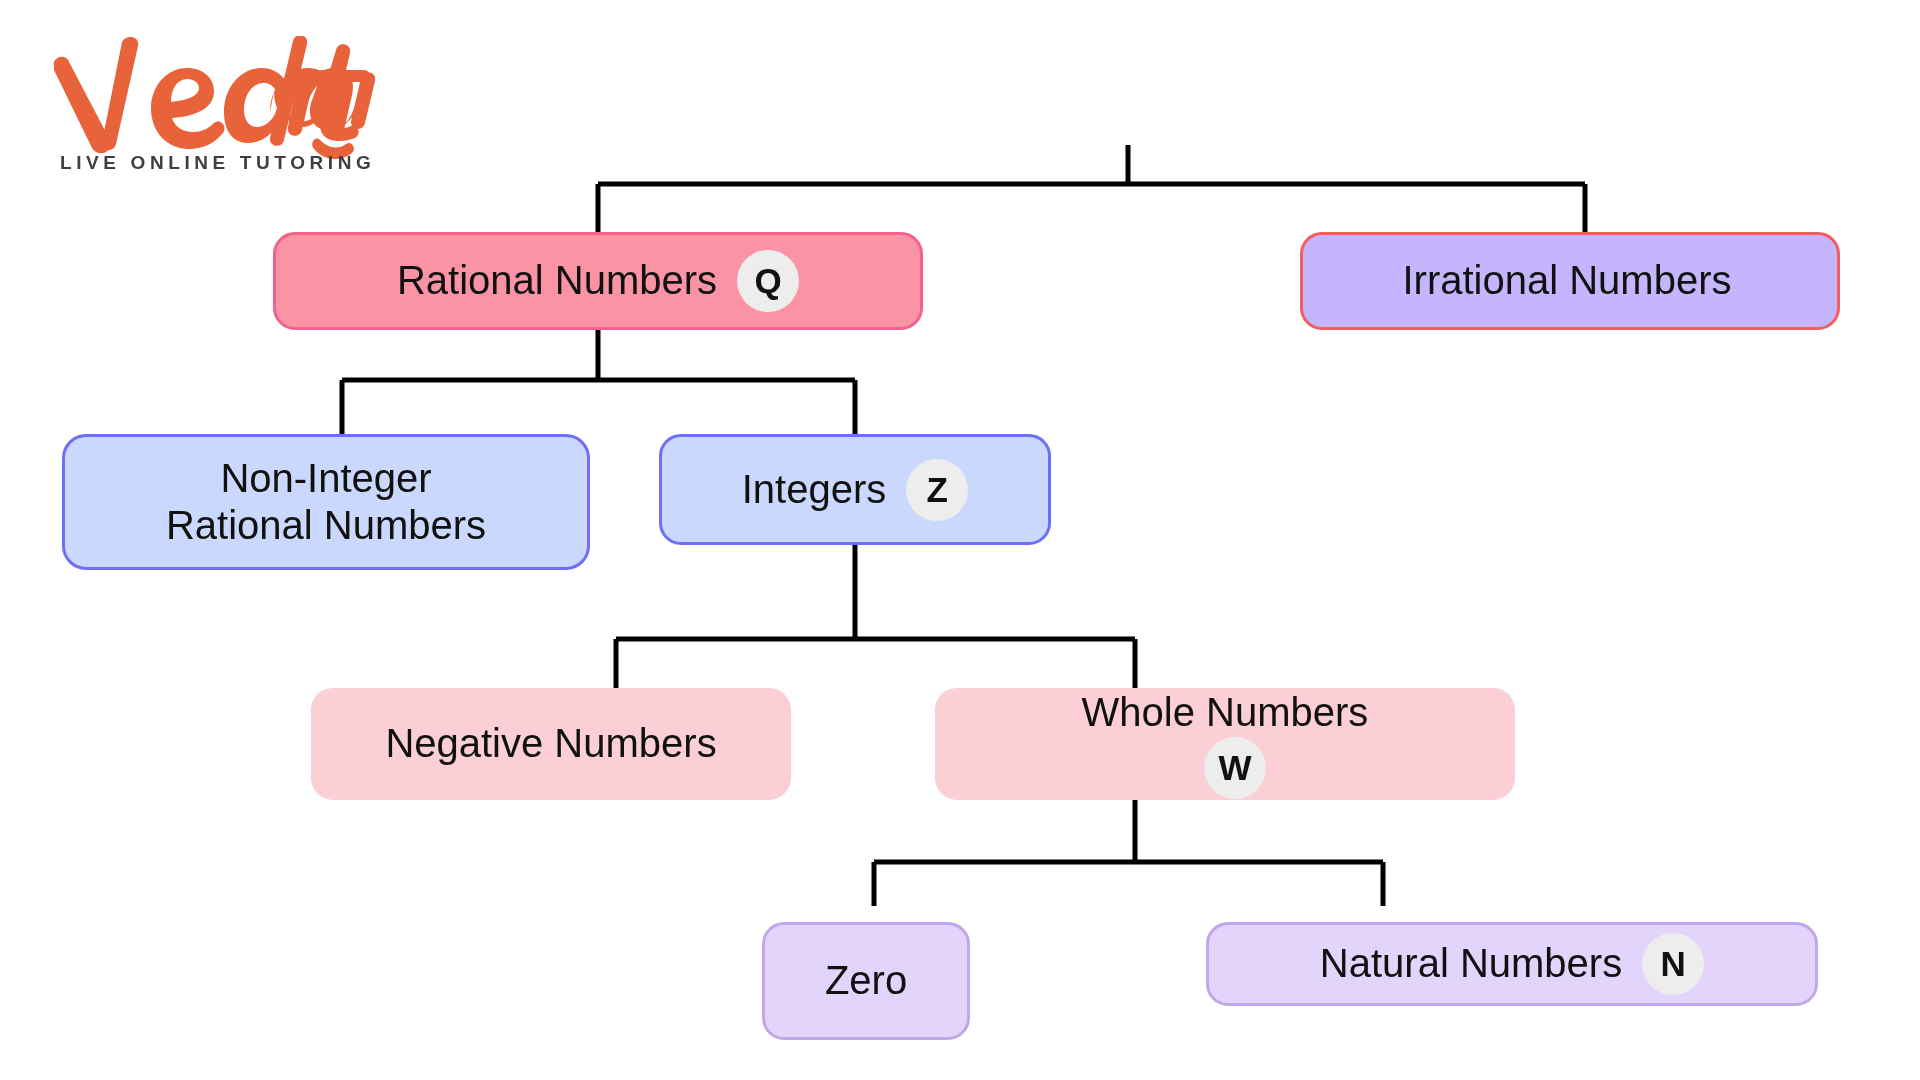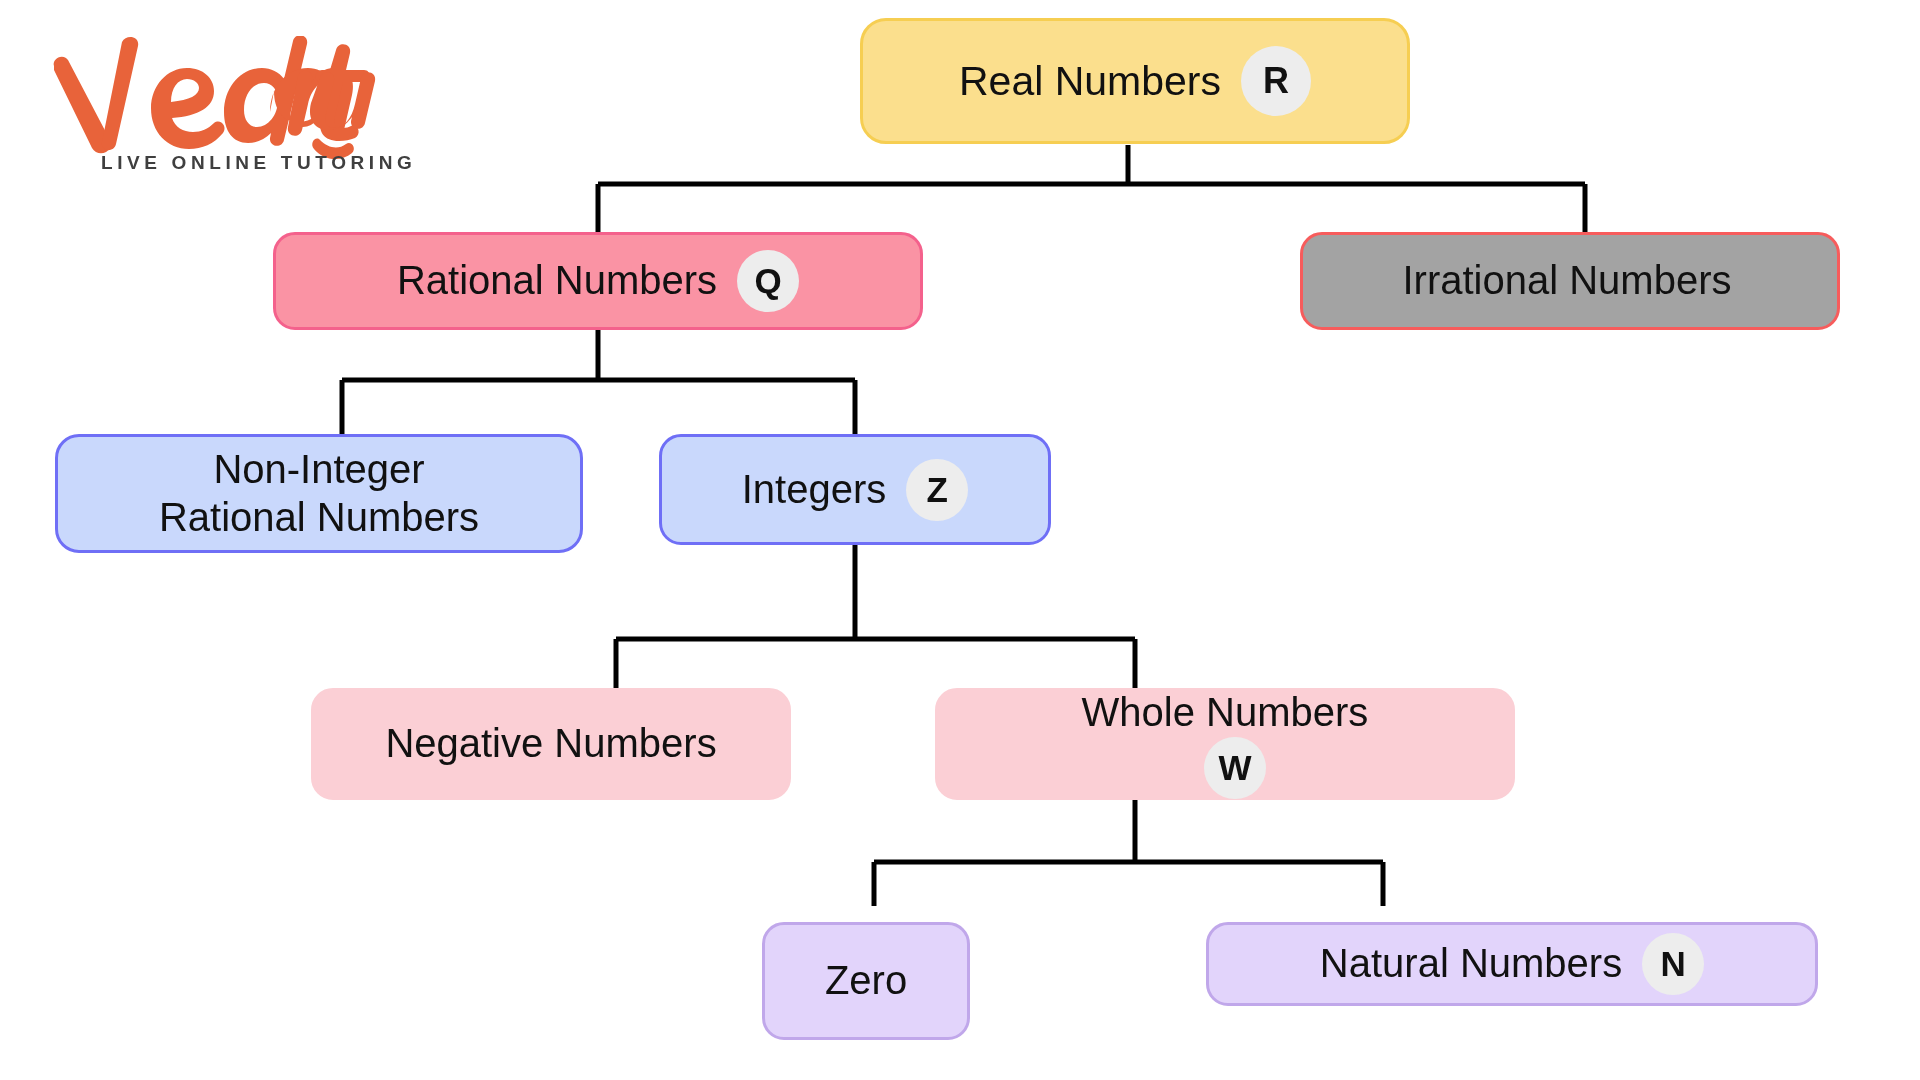--- a/index.html
+++ b/index.html
@@ -11,21 +11,20 @@
   #stage{position:absolute;inset:0;width:1920px;height:1080px;}
 
   
   .logo{position:absolute;left:48px;top:36px;width:340px;height:140px;}
   .logo svg{display:block;}
   .logo-sub{
     position:absolute;left:60px;top:152px;
     font-size:19px;letter-spacing:4.6px;font-weight:700;
     color:#3f3f3f;font-family:"Liberation Sans","DejaVu Sans",sans-serif;
     white-space:nowrap;
-    margin-left:41px;
   }
 
   
   #edges{position:absolute;left:0;top:0;width:1920px;height:1080px;pointer-events:none;}
 
   
   .node{
     position:absolute;box-sizing:border-box;
     display:flex;align-items:center;justify-content:center;
     border-radius:22px;
@@ -41,21 +40,21 @@
   .badge{
     flex:0 0 auto;
     display:flex;align-items:center;justify-content:center;
     background:#ededed;border-radius:50%;
     font-weight:700;color:#111;
     margin-left:20px;
   }
 
   
   .n-yellow {background:#fbdf8d;border-color:#f6ce52;}
-  .n-salmon {background:#a3a3a3;border-color:#f75c5c;padding-left:20px;}
+  .n-salmon {background:#c4b5fd;border-color:#f75c5c;padding-left:20px;}
   .n-coral  {background:#fa93a4;border-color:#f4618c;}
   .n-blue   {background:#c9d8fc;border-color:#6f6ff6;}
   .n-pink   {background:#fbcfd5;border-color:#fbcfd5;}
   .n-purple {background:#e2d4fb;border-color:#c0a7ea;margin-top:16px;}
 </style>
 </head>
 <body>
 
 <div id="stage">
 
@@ -102,35 +101,31 @@
       <path d="M616 639 L616 688"></path>
       <path d="M1135 639 L1135 688"></path>
 
       <path d="M1135 800 L1135 862"></path>
       <path d="M874 862 L1383 862"></path>
       <path d="M874 862 L874 906"></path>
       <path d="M1383 862 L1383 906"></path>
     </g>
   </svg>
 
-  <div class="node n-yellow" style="left:860px;top:18px;width:550px;height:126px;font-size:41px;border-radius:26px;">
-    <span class="label">Real Numbers</span>
-    <span class="badge" style="width:70px;height:70px;font-size:36px;">R</span>
-  </div>
 
   <div class="node n-coral" style="left:273px;top:232px;width:650px;height:98px;font-size:40px;">
     <span class="label">Rational Numbers</span>
     <span class="badge" style="width:62px;height:62px;font-size:35px;">Q</span>
   </div>
 
   <div class="node n-salmon" style="left:1300px;top:232px;width:540px;height:98px;font-size:40px;">
     <span class="label">Irrational Numbers</span>
   </div>
 
-  <div class="node n-blue" style="left:55px;top:434px;width:528px;height:119px;font-size:40px;border-radius:24px;">
+  <div class="node n-blue" style="left:62px;top:434px;width:528px;height:136px;font-size:40px;border-radius:24px;">
     <span class="stack">
       <span class="label">Non-Integer
 Rational Numbers</span>
     </span>
   </div>
 
   <div class="node n-blue" style="left:659px;top:434px;width:392px;height:111px;font-size:40px;">
     <span class="label">Integers</span>
     <span class="badge" style="width:62px;height:62px;font-size:35px;">Z</span>
   </div>

